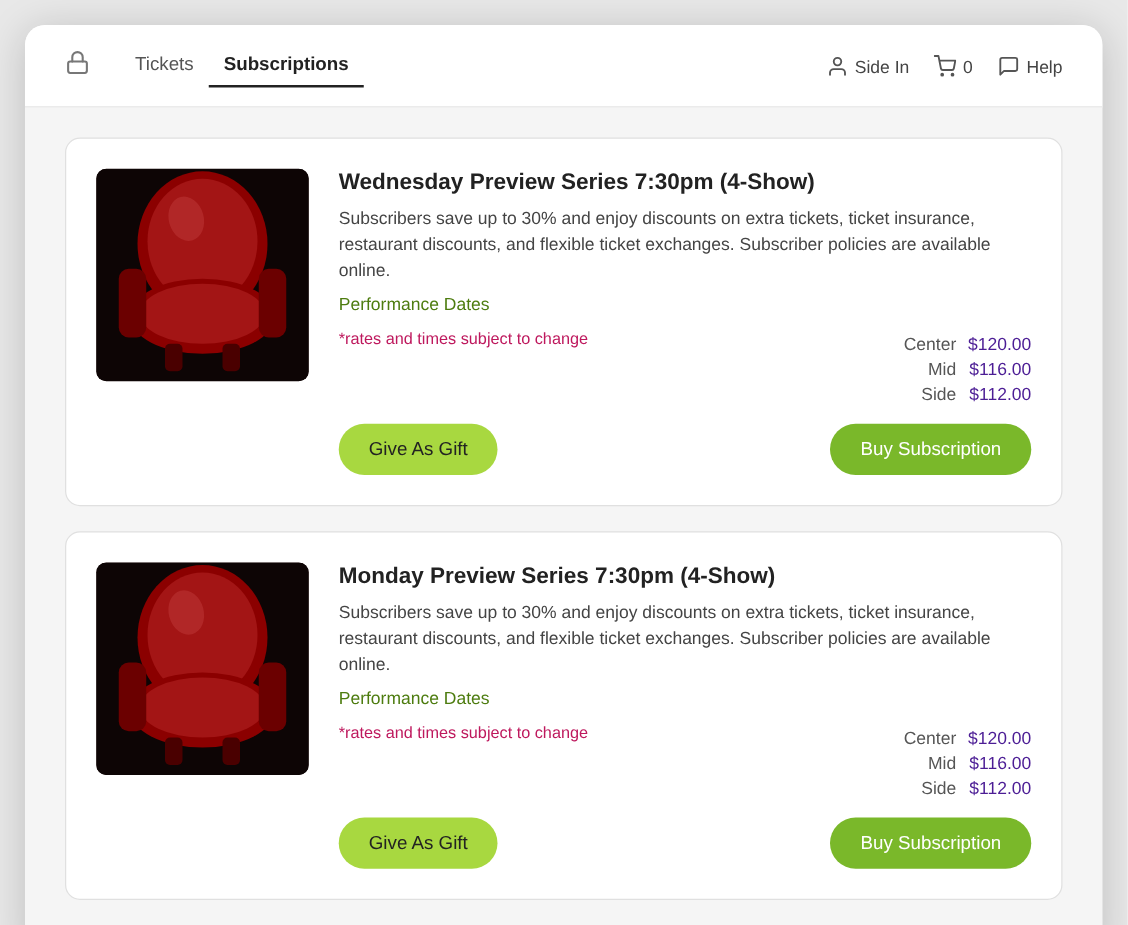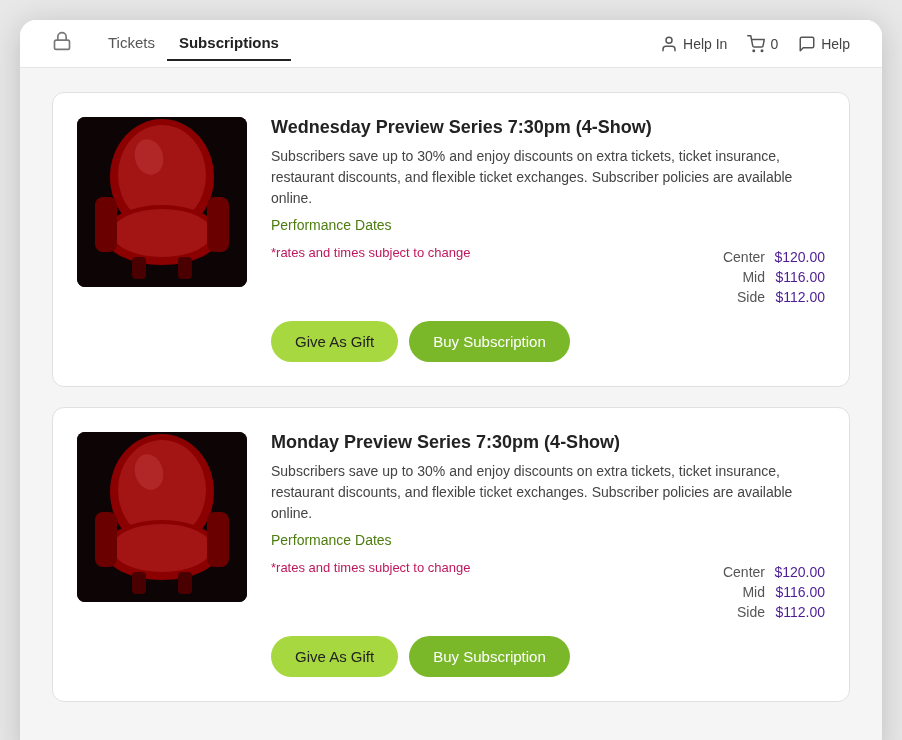--- a/index.html
+++ b/index.html
@@ -20,21 +20,21 @@
       box-shadow: 0 4px 32px rgba(0,0,0,0.18);
       overflow: hidden;
       display: flex;
       flex-direction: column;
     }
     .header {
       background: #ffffff;
       display: flex;
       align-items: center;
       padding: 0 32px;
-      height: 48px;
+      height: 66px;
       border-bottom: 1px solid #e5e5e5;
     }
     .header-left {
       display: flex;
       align-items: center;
       gap: 24px;
     }
     .header-icon {
       font-size: 20px;
       color: #555;
@@ -139,22 +139,22 @@
       flex-direction: column;
       gap: 4px;
       margin-top: 4px;
     }
     .pricing-item {
       display: flex;
       justify-content: flex-end;
     }
     .actions-row {
       display: flex;
-      justify-content: flex-start;
-      gap: 11px;
+      justify-content: space-between;
+      gap: 28px;
       margin-top: 8px;
     }
     .btn {
       padding: 12px 24px;
       border-radius: 24px;
       border: none;
       font-size: 15px;
       font-weight: 500;
       cursor: pointer;
     }
@@ -190,21 +190,21 @@
         <span class="nav-tab">Tickets</span>
         <span class="nav-tab active">Subscriptions</span>
       </nav>
     </div>
     <div class="header-right">
       <div class="header-right-item">
         <svg width="18" height="18" viewBox="0 0 24 24" fill="none" stroke="#555" stroke-width="2" stroke-linecap="round" stroke-linejoin="round">
           <path d="M20 21v-2a4 4 0 0 0-4-4H8a4 4 0 0 0-4 4v2"></path>
           <circle cx="12" cy="7" r="4"></circle>
         </svg>
-        <span>Help In</span>
+        <span>Side In</span>
       </div>
       <div class="header-right-item">
         <svg width="18" height="18" viewBox="0 0 24 24" fill="none" stroke="#555" stroke-width="2" stroke-linecap="round" stroke-linejoin="round">
           <circle cx="9" cy="21" r="1"></circle>
           <circle cx="20" cy="21" r="1"></circle>
           <path d="M1 1h4l2.68 13.39a2 2 0 0 0 2 1.61h9.72a2 2 0 0 0 2-1.61L23 6H6"></path>
         </svg>
         <span>0</span>
       </div>
       <div class="header-right-item">

